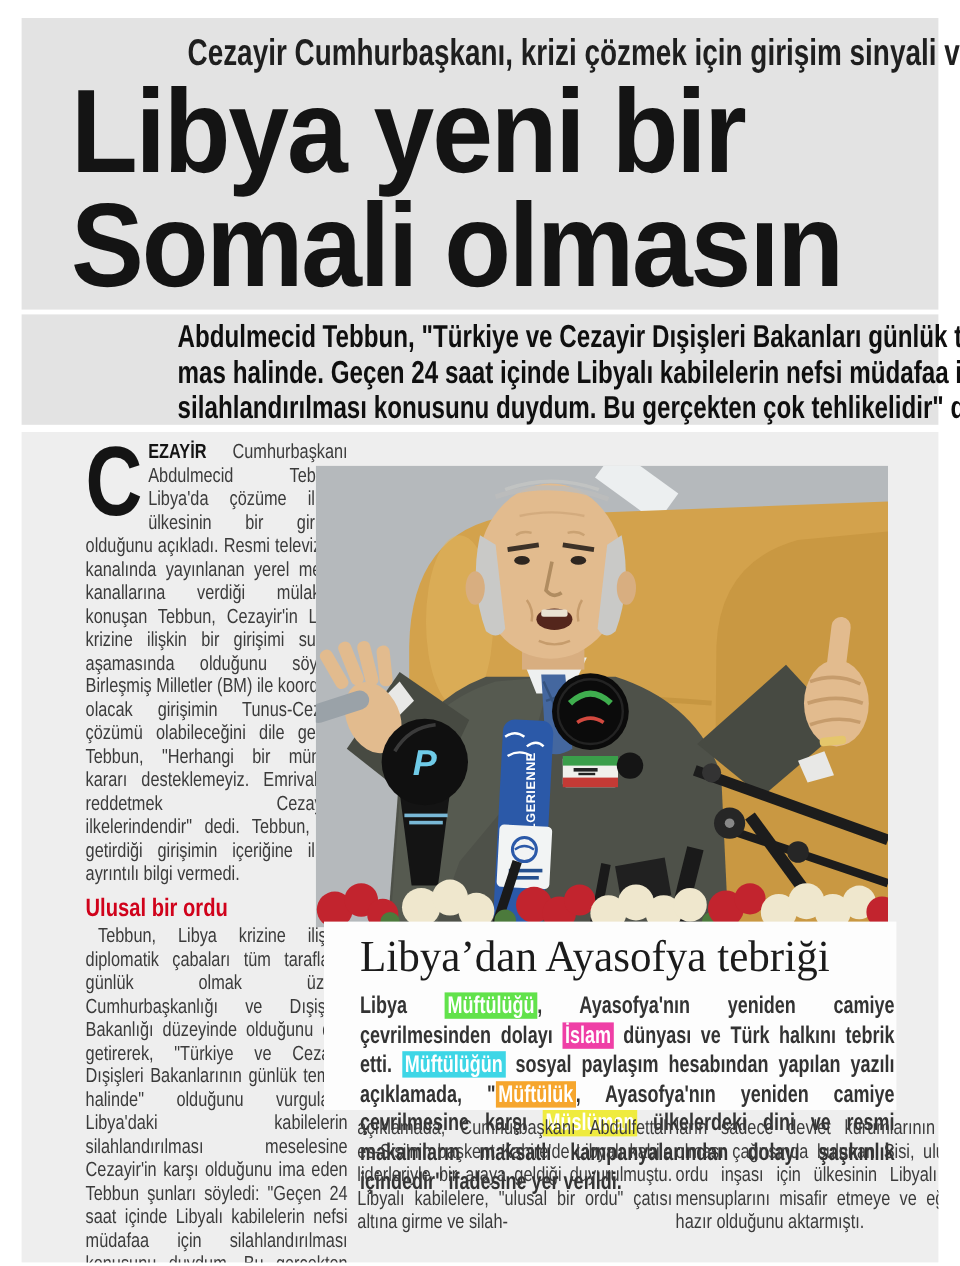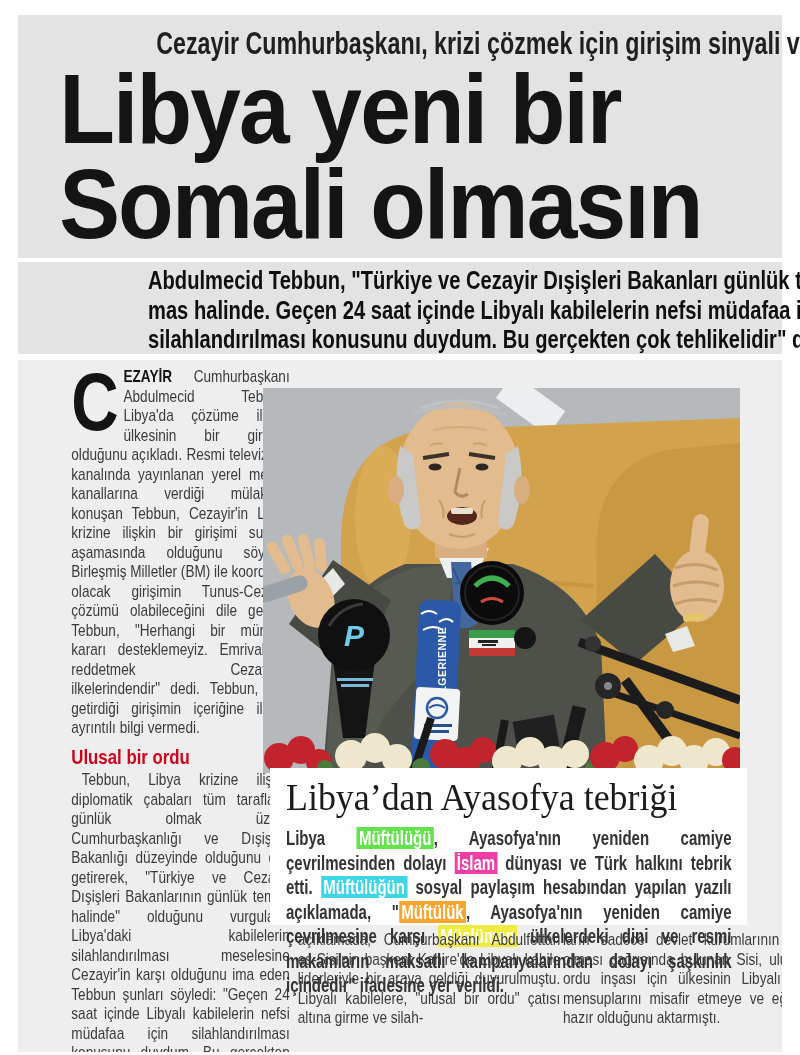--- a/index.html
+++ b/index.html
@@ -27,21 +27,21 @@
   .leftcol{position:absolute;left:26px;top:7px;width:273px;transform:scaleX(.8);}
   .dropcap{float:left;font-size:82px;line-height:66px;font-weight:bold;color:#141414;margin:2px 6px 0 0;}
   .leadword{font-weight:bold;color:#141414;}
   .crosshead{font-size:21px;font-weight:bold;margin:9px 0 4px 0;}
 
   
   .photo{position:absolute;left:245px;top:28px;width:477px;height:385px;overflow:hidden;}
 
   
   .whitebox{position:absolute;left:252px;top:408px;width:477px;height:157px;background:#fdfdfd;
-            box-sizing:border-box;padding:6px 14px 8px 16px;}
+            box-sizing:border-box;padding:6px 14px 8px 30px;}
   .boxtitle{font-family:"Liberation Serif",serif;font-weight:normal;font-size:37px;color:#1b1b1b;
             margin:2px 0 7px 0;letter-spacing:0;transform:scaleX(.97);transform-origin:0 0;width:470px;}
   .boxbody{width:594px;transform:scaleX(.75);transform-origin:0 0;
            font-size:20px;line-height:24.5px;font-weight:bold;color:#333;text-align:justify;}
   .hl{color:#fff;padding:0 3px;}
   .hl-green{background:#62e24b;}
   .hl-magenta{background:#ef3fa6;}
   .hl-cyan{background:#3ed6e6;}
   .hl-orange{background:#f6a62e;}
   .hl-yellow{background:#efeb3f;}

